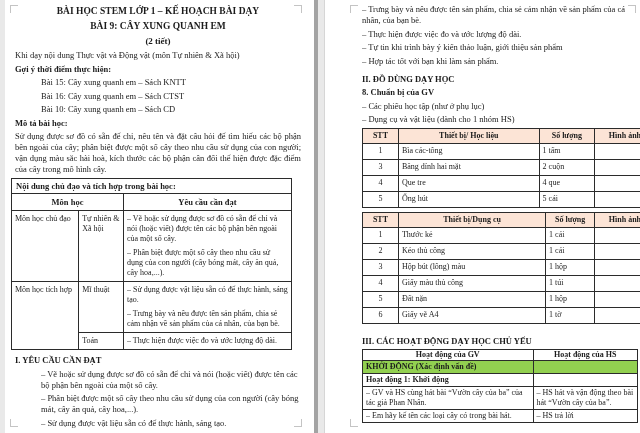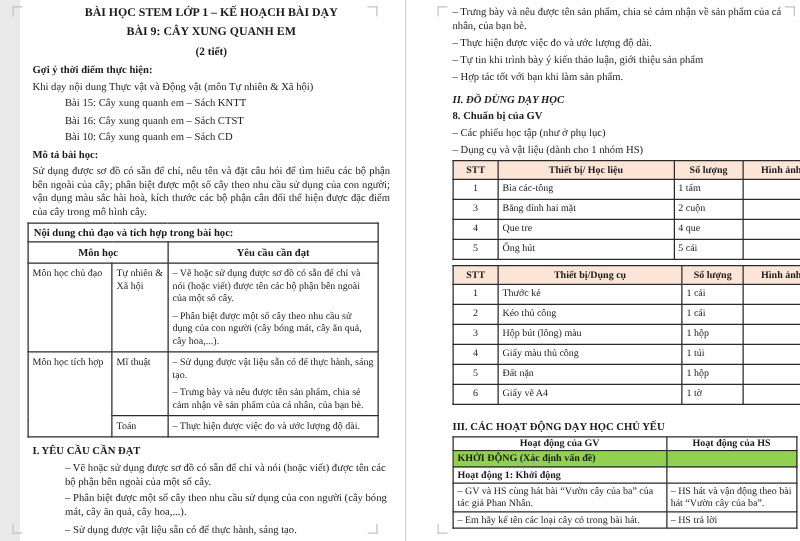--- a/index.html
+++ b/index.html
@@ -1,19 +1,19 @@
 <!DOCTYPE html>
 <html><head>
 <meta charset="utf-8">
 <style>
   html,body{margin:0;padding:0;}
   .canvas{position:relative;width:640px;height:433px;background:#e9e9e9;overflow:hidden;
     font-family:"Liberation Serif","DejaVu Serif",serif;color:#1b1b1b;}
   .page{position:absolute;top:0;bottom:0;background:#ffffff;}
-  .page-left{left:16px;width:309px;border-right:4px solid #a3a3a3;}
+  .page-left{left:5px;width:309px;border-right:4px solid #a3a3a3;}
   .page-right{left:324px;right:0;border-left:1px solid #d6d6d6;}
   .content{position:relative;font-size:8.5px;line-height:11px;}
   .page-left .content{padding:4px 13px 0 10px;}
   .page-right .content{padding:4px 2px 0 37px;}
   .center{text-align:center;}
   .b{font-weight:bold;}
   .t1{font-size:9.5px;margin:2px 0 4px 0;}
   .t2{font-size:9.5px;margin:0 0 4px 0;}
   .t3{font-size:9px;margin:0 0 3px 0;}
   .line{margin:0 0 2.5px 0;}
@@ -27,41 +27,41 @@
   .ltable th{vertical-align:middle;padding:3px 2px;font-size:8.5px;}
   .ltable td{padding:3px 3px;}
   .cell-b{margin-bottom:4px;}
   .rtable{width:328px;margin:2px 0 4px 0;}
   .rtable th{background:#fce4d6;text-align:center;vertical-align:middle;padding:2px 2px;}
   .rtable td{padding:2px 3px;height:11px;}
   .c{text-align:center;}
   .atable{width:276px;margin:2px 0 0 0;}
   .atable th{text-align:center;vertical-align:middle;padding:0 2px;}
   .green{background:#92d050;margin-top:30px;}
-  .h2{margin:7px 0 2.5px 0;font-style:italic;}
+  .h2{margin:7px 0 2.5px 0;}
   .h3{margin:12px 0 2.5px 0;}
   .mark{position:absolute;width:7px;height:7px;border:0 solid #c4c4c4;}
   .tl{border-left-width:1px;border-top-width:1px;}
   .tr{border-right-width:1px;border-top-width:1px;}
   .bl{border-left-width:1px;border-bottom-width:1px;}
   .br{border-right-width:1px;border-bottom-width:1px;}
 </style>
 </head>
 <body>
 
 <div class="canvas">
 
   <div class="page page-left">
     <div class="content">
       <div class="t1 center b">BÀI HỌC STEM LỚP 1 – KẾ HOẠCH BÀI DẠY</div>
       <div class="t2 center b">BÀI 9: CÂY XUNG QUANH EM</div>
       <div class="t3 center b">(2 tiết)</div>
 
+      <div class="line">Khi dạy nội dung Thực vật và Động vật (môn Tự nhiên &amp; Xã hội)</div>
       <div class="line b">Gợi ý thời điểm thực hiện:</div>
-      <div class="line">Khi dạy nội dung Thực vật và Động vật (môn Tự nhiên &amp; Xã hội)</div>
       <div class="line indent1">Bài 15: Cây xung quanh em – Sách KNTT</div>
       <div class="line indent1">Bài 16: Cây xung quanh em – Sách CTST</div>
       <div class="line indent1">Bài 10: Cây xung quanh em – Sách CD</div>
 
       <div class="line b">Mô tả bài học:</div>
       <div class="line just">Sử dụng được sơ đồ có sẵn để chỉ, nêu tên và đặt câu hỏi để tìm hiểu các bộ phận bên ngoài của cây; phân biệt được một số cây theo nhu cầu sử dụng của con người; vận dụng màu sắc hài hoà, kích thước các bộ phận cân đối thể hiện được đặc điểm của cây trong mô hình cây.</div>
 
       <table class="ltable">
         <colgroup>
             <col style="width:24%">

